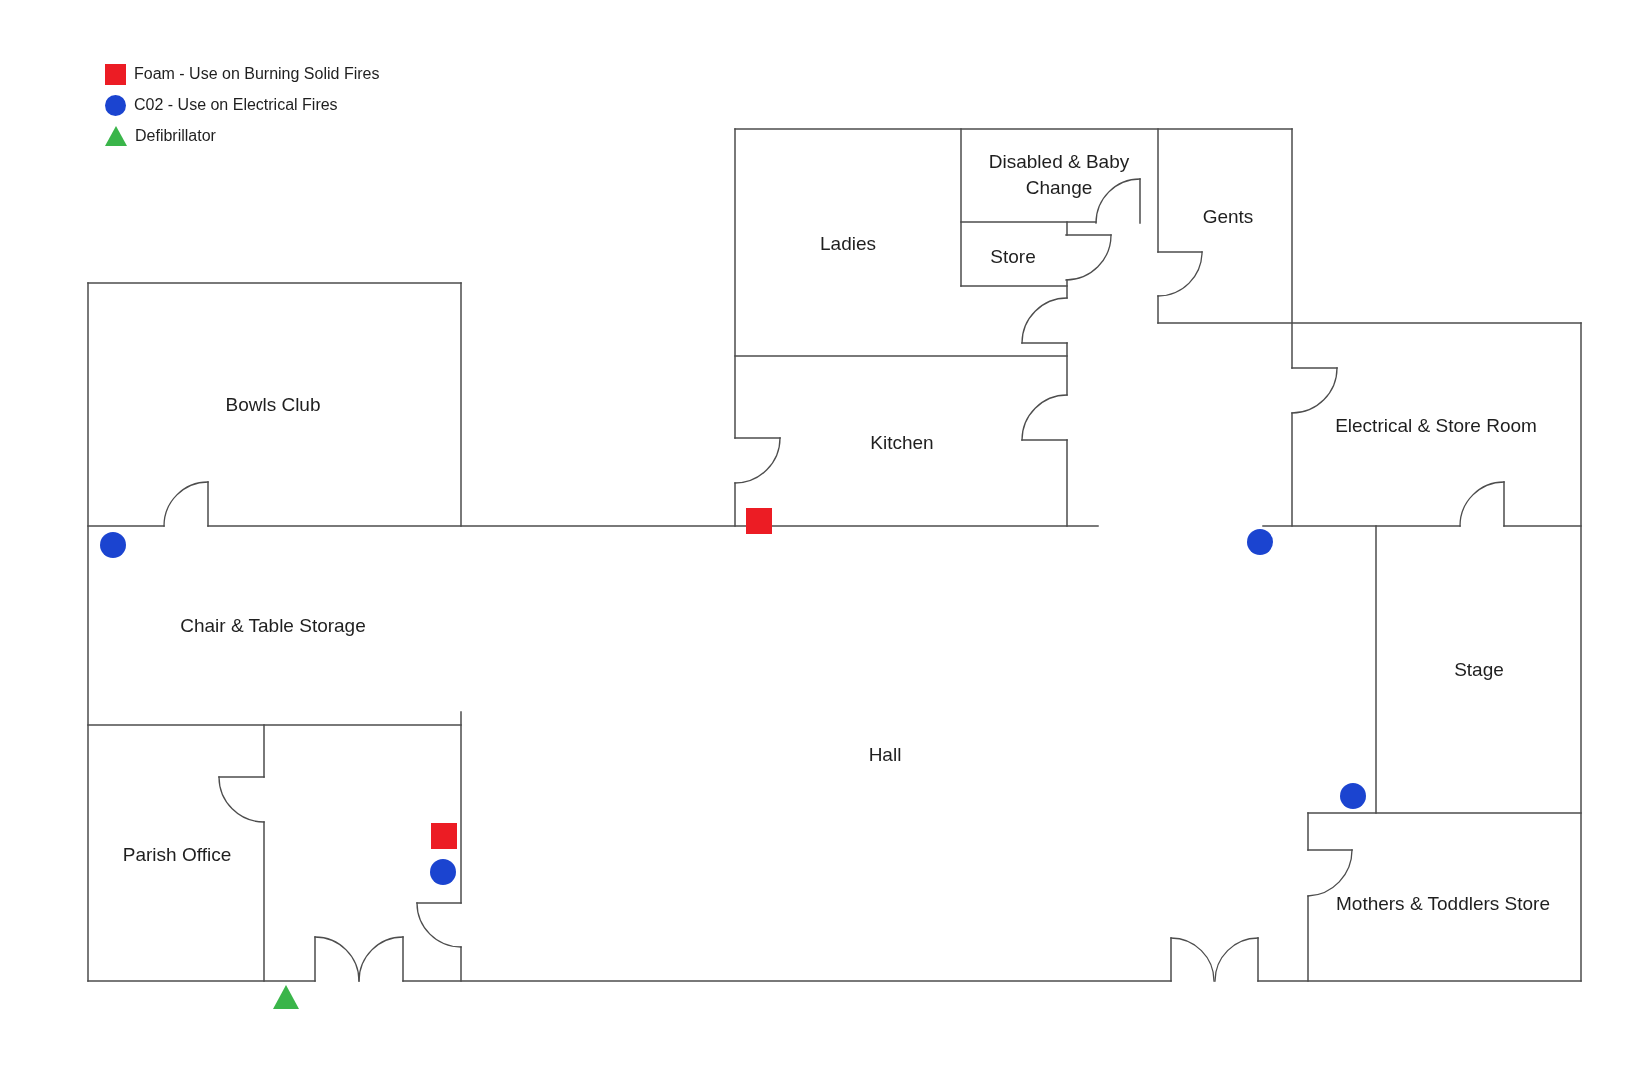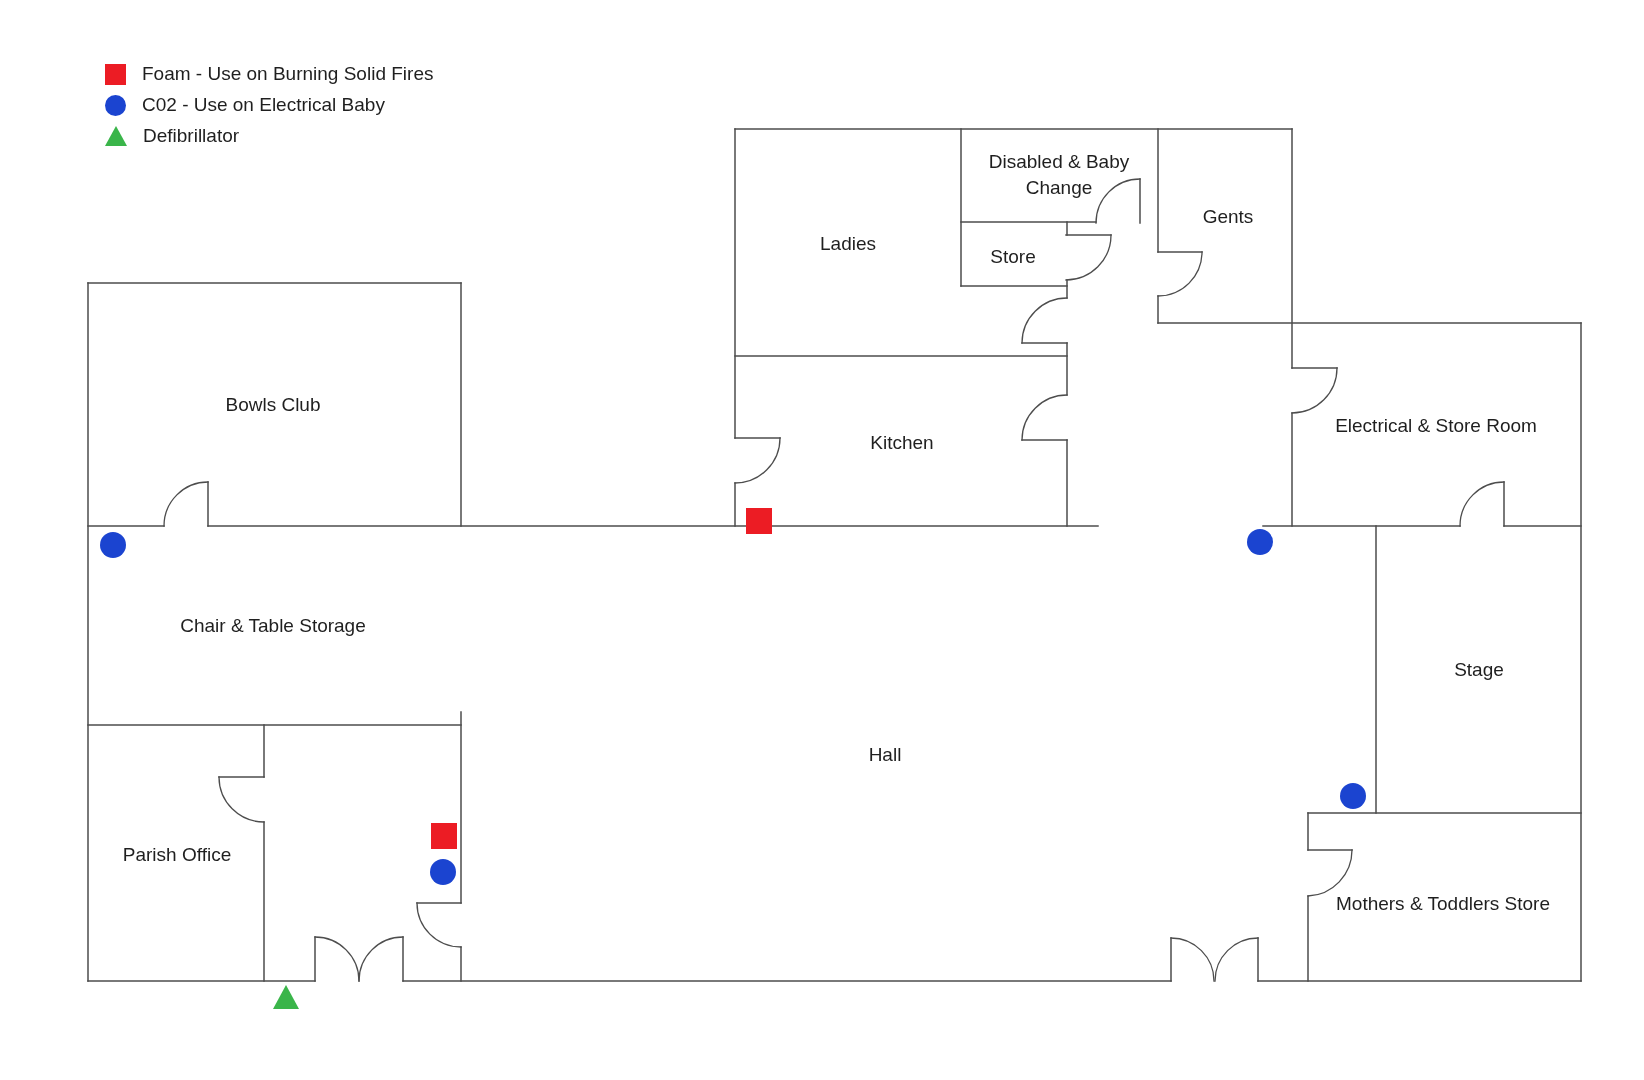--- a/index.html
+++ b/index.html
@@ -28,22 +28,22 @@
     top: 63px;
     z-index: 2;
   }
   .legend-row {
     display: flex;
     align-items: center;
     height: 22px;
     margin-bottom: 9px;
   }
   .lg-label {
-    margin-left: 16px;
-    font-size: 19px;
+    margin-left: 8px;
+    font-size: 16px;
     color: #1f1f1f;
     white-space: nowrap;
   }
   .lg-marker { display: inline-block; flex: 0 0 auto; }
   .lg-foam { width: 21px; height: 21px; }
   .lg-co2 { width: 21px; height: 21px; border-radius: 50%; }
   .lg-defib {
     width: 0; height: 0;
     border-left: 11px solid transparent;
     border-right: 11px solid transparent;
@@ -55,21 +55,21 @@
 
 <div class="canvas">
 
   <div class="legend">
     <div class="legend-row">
       <span class="lg-marker lg-foam" style="background: rgb(236, 28, 36);"></span>
       <span class="lg-label">Foam - Use on Burning Solid Fires</span>
     </div>
     <div class="legend-row">
       <span class="lg-marker lg-co2" style="background: rgb(27, 68, 208);"></span>
-      <span class="lg-label">C02 - Use on Electrical Baby</span>
+      <span class="lg-label">C02 - Use on Electrical Fires</span>
     </div>
     <div class="legend-row">
       <span class="lg-marker lg-defib" style="border-bottom-color: rgb(58, 181, 74);"></span>
       <span class="lg-label">Defibrillator</span>
     </div>
   </div>
 
   <svg id="plan" viewBox="0 0 1644 1080" xmlns="http://www.w3.org/2000/svg">
       <line x1="735" y1="129" x2="1292" y2="129" stroke="#4d4d4d" stroke-width="1.5" fill="none" stroke-linecap="square"></line>
       <line x1="961" y1="222" x2="1096" y2="222" stroke="#4d4d4d" stroke-width="1.5" fill="none" stroke-linecap="square"></line>

